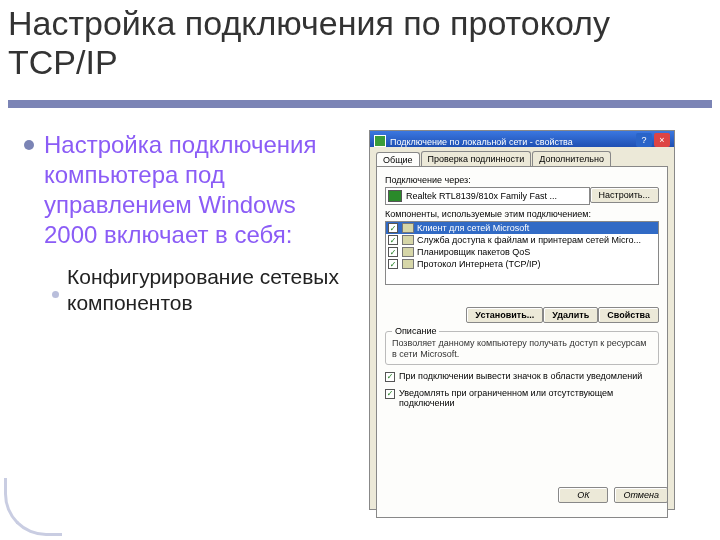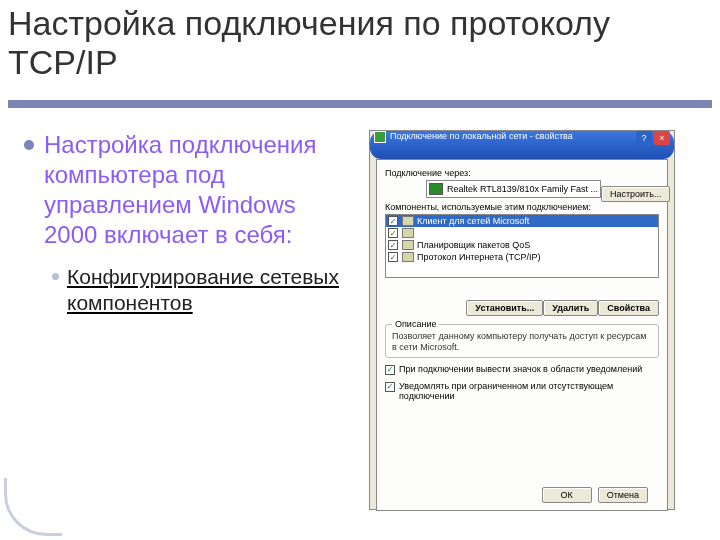--- a/index.html
+++ b/index.html
@@ -6,26 +6,26 @@
   html, body { width: 720px; height: 540px; font-family: Arial, sans-serif; background: #fff; }
   .slide { width: 720px; height: 540px; position: relative; background: #fff; }
   .title-band { position: absolute; top: 0; left: 0; right: 0; height: 108px; }
   .title-text { font-size: 34px; color: #333; padding: 4px 8px 0 8px; line-height: 1.15; }
   .title-underline { position: absolute; bottom: 0; left: 8px; right: 8px; height: 8px; background: #7b84b5; }
   .content { position: absolute; top: 120px; left: 24px; right: 24px; bottom: 24px; }
   .left-col { position: absolute; left: 0; top: 10px; width: 330px; }
   .bullet-l1 { display: flex; align-items: flex-start; margin-bottom: 12px; }
   .bullet-dot-l1 { width: 10px; height: 10px; border-radius: 50%; background: #7b84b5; margin-top: 10px; margin-right: 10px; flex-shrink: 0; }
   .bullet-l1-text { font-size: 24px; color: #8b5cf6; line-height: 1.25; }
-  .bullet-l2 { display: flex; align-items: flex-start; margin-left: 28px; margin-top: 14px; text-decoration: underline; }
+  .bullet-l2 { display: flex; align-items: center; margin-left: 28px; margin-top: 14px; }
   .bullet-dot-l2 { width: 7px; height: 7px; border-radius: 50%; background: #b9bedb; margin-top: 9px; margin-right: 8px; flex-shrink: 0; }
   .bullet-l2-text { font-size: 21px; color: #222; line-height: 1.25; }
   .corner-arc { position: absolute; left: 4px; bottom: 4px; width: 58px; height: 58px; border: 3px solid #c9cde2; border-right: none; border-top: none; border-bottom-left-radius: 42px; }
   .screenshot-wrap { position: absolute; left: 345px; top: 10px; width: 306px; height: 380px; border: 1px solid #888; background: #ece9d8; font-family: Tahoma, sans-serif; font-size: 9px; color: #000; }
-  .titlebar { height: 28px; background: linear-gradient(#3b77e0, #1e4fb3); display: flex; align-items: flex-start; padding: 0 4px; color: #fff; border-radius: 11px; }
+  .titlebar { height: 16px; background: linear-gradient(#3b77e0, #1e4fb3); display: flex; align-items: flex-end; padding: 0 4px; color: #fff; }
   .titlebar .tb-icon { width: 12px; height: 12px; background: #3a9c3a; border: 1px solid #fff; margin-right: 4px; flex-shrink: 0; }
   .titlebar .tb-text { flex: 1; font-size: 9px; white-space: nowrap; overflow: hidden; }
   .tb-btns { display: flex; gap: 2px; }
   .tb-btn { width: 16px; height: 14px; background: #d44; border-radius: 2px; display: flex; align-items: center; justify-content: center; color: #fff; font-size: 9px; line-height: 1; }
   .tb-btn.help { background: #2a64c8; }
   .tab-row { display: flex; background: #ece9d8; padding: 4px 6px 0 6px; gap: 1px; }
   .tab { padding: 2px 6px; font-size: 9px; border: 1px solid #888; border-bottom: none; background: #ece9d8; border-radius: 3px 3px 0 0; }
   .tab.active { background: #fdfdfb; position: relative; top: 1px; }
   .tab-body { margin: 0 6px 6px 6px; padding: 8px; background: #fdfdfb; border: 1px solid #888; height: 352px; position: relative; }
   .row-label { font-size: 9px; margin-bottom: 2px; }
@@ -37,21 +37,21 @@
   .list-item { display: flex; align-items: center; padding: 1px 2px; font-size: 9px; white-space: nowrap; overflow: hidden; }
   .list-item.sel { background: #316ac5; color: #fff; }
   .chk { width: 10px; height: 10px; border: 1px solid #555; background: #fff; margin-right: 4px; display: inline-flex; align-items: center; justify-content: center; font-size: 8px; color: #1a7a1a; flex-shrink: 0; }
   .li-icon { width: 12px; height: 10px; background: #d6d6a8; border: 1px solid #777; margin-right: 3px; flex-shrink: 0; }
   .btn-row { display: flex; justify-content: flex-end; margin-top: 22px; font-weight: bold; }
   .desc-group { border: 1px solid #bbb; border-radius: 3px; padding: 6px 6px 4px 6px; margin-top: 8px; position: relative; }
   .desc-group .legend { position: absolute; top: -6px; left: 6px; background: #fdfdfb; padding: 0 3px; font-size: 9px; }
   .desc-text { font-size: 9px; line-height: 1.2; color: #333; }
   .check-row { display: flex; align-items: flex-start; margin-top: 6px; font-size: 9px; }
   .check-box { width: 10px; height: 10px; border: 1px solid #555; background: #fff; margin-right: 4px; display: inline-flex; align-items: center; justify-content: center; font-size: 8px; color: #1a7a1a; flex-shrink: 0; margin-top: 1px; }
-  .dlg-btns { position: absolute; bottom: 6px; right: 26px; display: flex; gap: 6px; }
+  .dlg-btns { position: absolute; bottom: 6px; right: 6px; display: flex; gap: 6px; font-style: italic; }
 </style>
 </head>
 <body>
 <div class="slide">
 
 <div class="title-band">
   <div class="title-text">Настройка подключения по протоколу TCP/IP</div>
   <div class="title-underline"></div>
 </div>
 
@@ -69,40 +69,46 @@
 
   <div class="screenshot-wrap">
     <div class="titlebar">
       <div class="tb-icon"></div>
       <div class="tb-text">Подключение по локальной сети - свойства</div>
       <div class="tb-btns">
         <div class="tb-btn help">?</div>
         <div class="tb-btn">×</div>
       </div>
     </div>
+    <div class="tab-row">
+      <div class="tab active">Общие</div>
+      <div class="tab">Проверка подлинности</div>
+      <div class="tab">Дополнительно</div>
+    </div>
     <div class="tab-body">
       <div class="row-label">Подключение через:</div>
-      <div style="display:flex; gap:0; align-items:flex-end;margin-left:41px;">
+      <div style="display:flex; gap:0; align-items:flex-start;">
         <div class="adapter-row" style="flex:1;">
           <div class="a-icon"></div>
           <div class="a-text">Realtek RTL8139/810x Family Fast ...</div>
         </div>
         <div class="btn">Настроить...</div>
       </div>
 
       <div class="row-label" style="margin-top:0;">Компоненты, используемые этим подключением:</div>
       <div class="list-box">
         <div class="list-item sel">
           <span class="chk">✓</span>
           <span class="li-icon"></span>
           <span>Клиент для сетей Microsoft</span>
         </div>
         <div class="list-item">
           <span class="chk">✓</span>
           <span class="li-icon"></span>
+          <span>Служба доступа к файлам и принтерам сетей Micro...</span>
         </div>
         <div class="list-item">
           <span class="chk">✓</span>
           <span class="li-icon"></span>
           <span>Планировщик пакетов QoS</span>
         </div>
         <div class="list-item">
           <span class="chk">✓</span>
           <span class="li-icon"></span>
           <span>Протокол Интернета (TCP/IP)</span>

